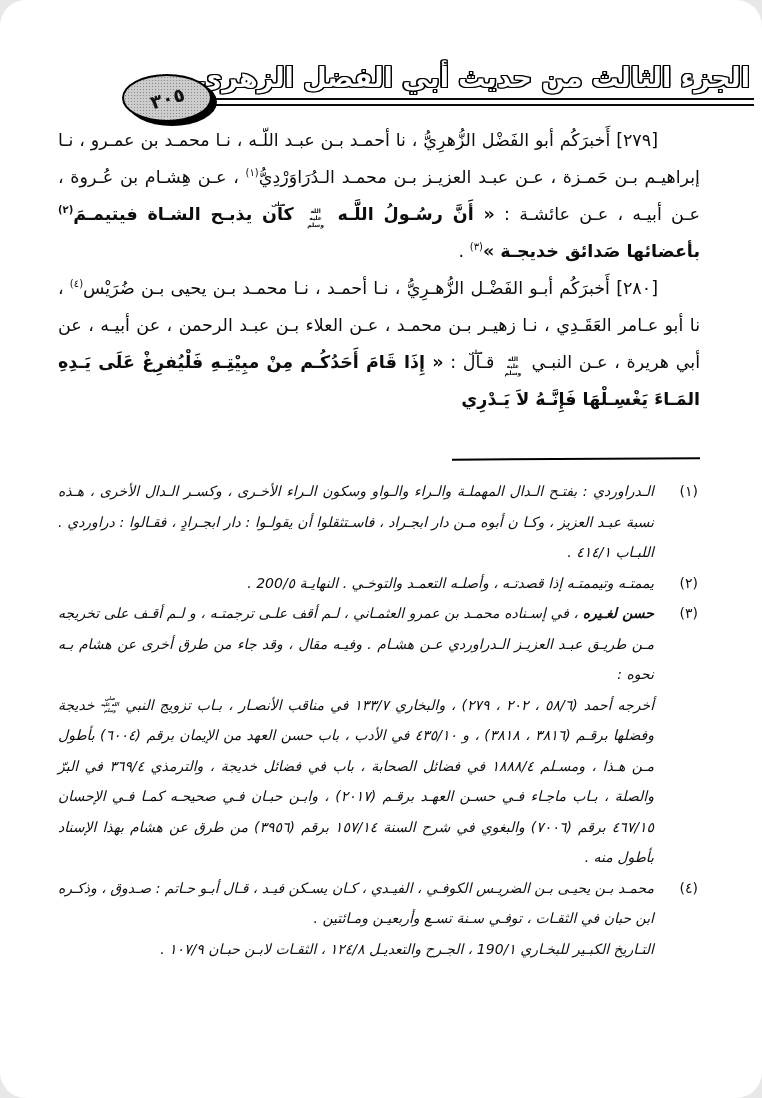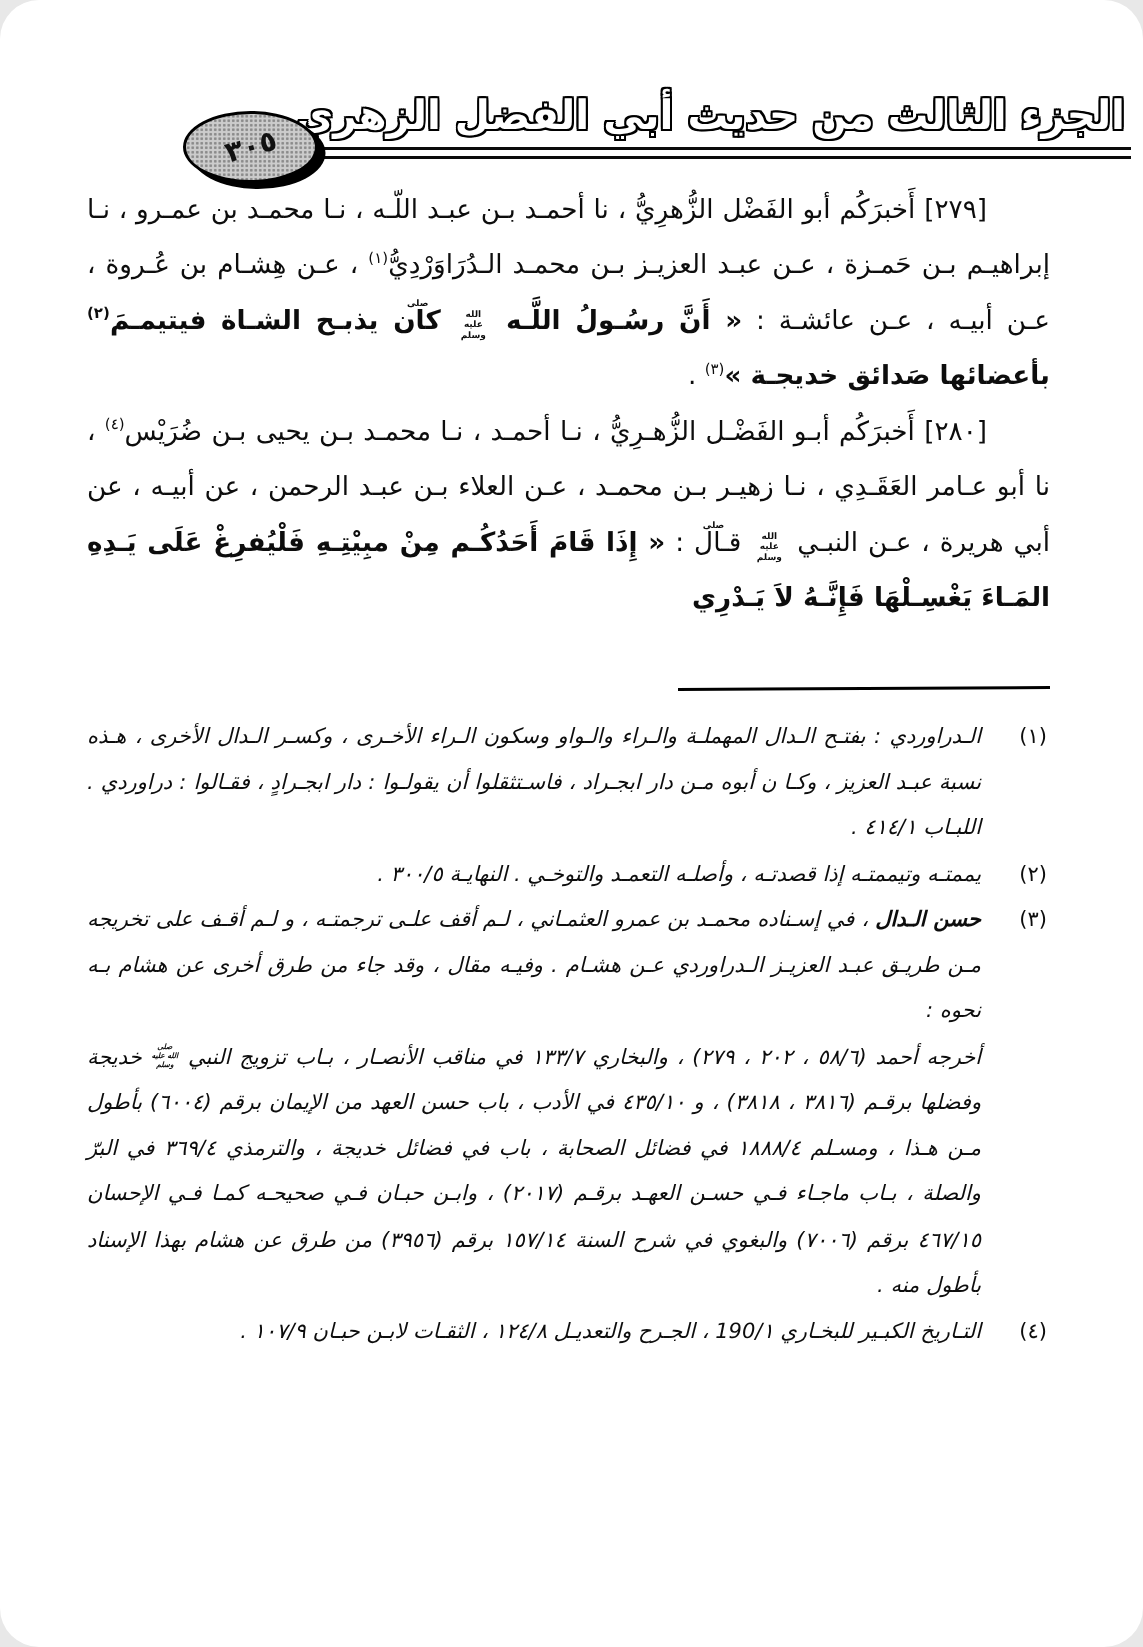--- a/index.html
+++ b/index.html
@@ -76,26 +76,27 @@
 
   <div class="fnrule"></div>
 
   <div class="fns">
     <div class="fn">
       <span class="no">(١)</span>
       <p><span>الـدراوردي : بفتـح الـدال المهملـة والـراء والـواو وسكون الـراء الأخـرى ، وكسـر الـدال الأخرى ، هـذه نسبة عبـد العزيز ، وكـا ن أبوه مـن دار ابجـراد ، فاسـتثقلوا أن يقولـوا : دار ابجـرادٍ ، فقـالوا : دراوردي . اللبـاب ٤١٤/١ .</span></p>
     </div>
     <div class="fn">
       <span class="no">(٢)</span>
-      <p><span>يممتـه وتيممتـه إذا قصدتـه ، وأصلـه التعمـد والتوخـي . النهايـة ٣٠٠/٥ .</span></p>
+      <p><span>يممتـه وتيممتـه إذا قصدتـه ، وأصلـه التعمـد والتوخـي . النهايـة 200/٥ .</span></p>
     </div>
     <div class="fn">
       <span class="no">(٣)</span>
-      <p><span class="b">حسن الـدال</span><span> ، في إسـناده محمـد بن عمرو العثمـاني ، لـم أقف علـى ترجمتـه ، و لـم أقـف على تخريجه مـن طريـق عبـد العزيـز الـدراوردي عـن هشـام .  وفيـه مقال ، وقد جاء من  طرق أخرى عن هشام بـه نحوه :</span></p>
+      <p><span class="b">حسن لغـيره</span><span> ، في إسـناده محمـد بن عمرو العثمـاني ، لـم أقف علـى ترجمتـه ، و لـم أقـف على تخريجه مـن طريـق عبـد العزيـز الـدراوردي عـن هشـام .  وفيـه مقال ، وقد جاء من  طرق أخرى عن هشام بـه نحوه :</span></p>
       <p><span>أخرجه أحمد (٥٨/٦ ، ٢٠٢ ، ٢٧٩) ، والبخاري ١٣٣/٧ في مناقب الأنصـار ، بـاب تزويج النبي </span><span class="saw">صلى الله عليه وسلم</span><span> خديجة وفضلها برقـم (٣٨١٦ ، ٣٨١٨) ، و ٤٣٥/١٠ في الأدب ، باب حسن العهد من الإيمان برقم (٦٠٠٤) بأطول مـن هـذا ، ومسـلم ١٨٨٨/٤ في فضائل الصحابة ، باب في فضائل خديجة ، والترمذي ٣٦٩/٤ في البرّ والصلة ، بـاب ماجـاء فـي حسـن العهـد برقـم (٢٠١٧) ، وابـن حبـان فـي صحيحـه كمـا فـي الإحسان ٤٦٧/١٥ برقم (٧٠٠٦) والبغوي في شرح السنة ١٥٧/١٤ برقم (٣٩٥٦) من طرق عن هشام بهذا الإسناد بأطول منه .</span></p>
     </div>
     <div class="fn">
       <span class="no">(٤)</span>
+      <p><span>محمـد بـن يحيـى بـن الضريـس الكوفـي ، الفيـدي ، كـان يسـكن فيـد ، قـال أبـو حـاتم : صـدوق ، وذكـره ابن حبان في الثقـات ، توفـي سـنة تسـع وأربعيـن ومـائتين .</span></p>
       <p><span>التـاريخ الكبـير للبخـاري 190/١ ، الجـرح والتعديـل ١٢٤/٨ ، الثقـات لابـن حبـان ١٠٧/٩ .</span></p>
     </div>
   </div>
 
 </div>
 
 </body></html>

